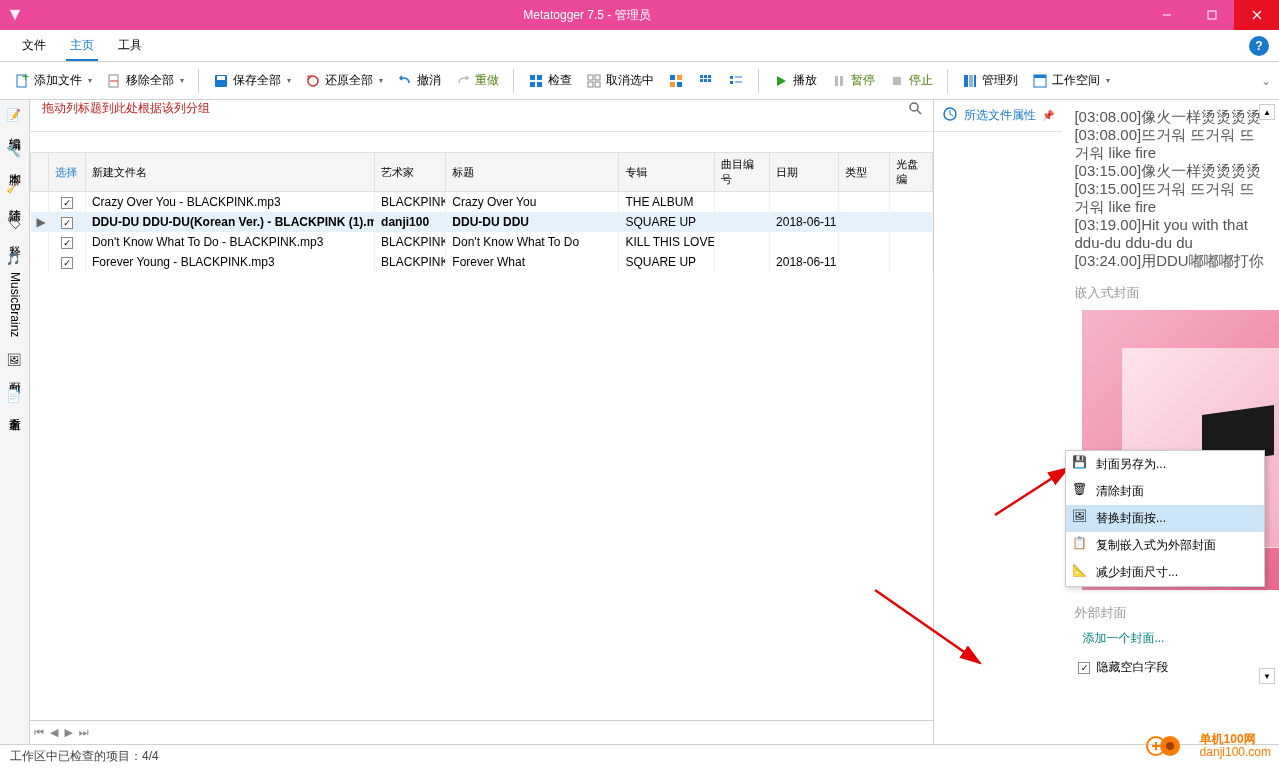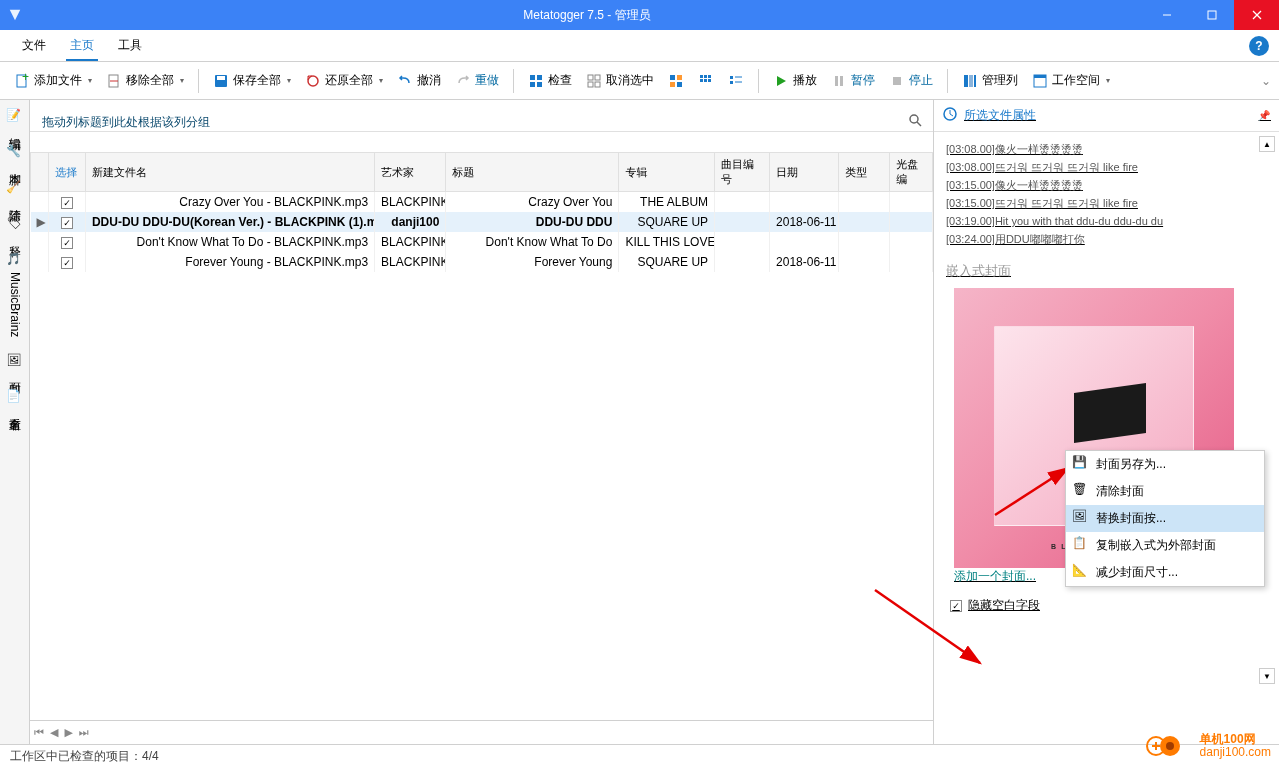--- a/index.html
+++ b/index.html
@@ -1,66 +1,66 @@
 <!DOCTYPE html>
 <html><head>
 <meta charset="utf-8">
 <style>
 * { margin: 0; padding: 0; box-sizing: border-box; font-family: "Microsoft YaHei", "Segoe UI", sans-serif; font-size: 12px; }
 body { background: #fff; overflow: hidden; width: 1279px; height: 768px; position: relative; }
 
-.titlebar { height: 30px; background: #3b82f6; display: flex; align-items: center; color: #fff; }
+.titlebar { height: 30px; background: #ec4899; display: flex; align-items: center; color: #fff; }
 .titlebar .app-icon { width: 30px; height: 30px; display: flex; align-items: center; justify-content: center; }
 .titlebar .app-icon svg { width: 14px; height: 14px; }
 .titlebar .title { flex: 1; text-align: center; font-size: 12px; }
 .titlebar .win-controls { display: flex; }
 .titlebar .win-btn { width: 45px; height: 30px; display: flex; align-items: center; justify-content: center; cursor: pointer; }
 .titlebar .win-btn.close { background: #e81123; }
 
 .menubar { height: 32px; border-bottom: 1px solid #d0d0d0; display: flex; align-items: center; padding: 0 10px; }
 .menubar .menu-item { padding: 6px 12px; cursor: pointer; position: relative; }
 .menubar .menu-item.active { color: #1979ca; }
 .menubar .menu-item.active::after { content: ''; position: absolute; bottom: -1px; left: 8px; right: 8px; height: 2px; background: #1979ca; }
 .menubar .help { margin-left: auto; width: 20px; height: 20px; border-radius: 50%; background: #1979ca; color: #fff; display: flex; align-items: center; justify-content: center; font-weight: bold; cursor: pointer; }
 
 .toolbar { height: 38px; border-bottom: 1px solid #d0d0d0; display: flex; align-items: center; padding: 0 8px; gap: 2px; }
 .tool-btn { display: flex; align-items: center; gap: 4px; padding: 4px 6px; cursor: pointer; border-radius: 2px; }
 .tool-btn .caret { font-size: 8px; color: #666; margin-left: 2px; }
 .tool-sep { width: 1px; height: 24px; background: #d0d0d0; margin: 0 6px; }
-.tool-btn.disabled { color: #0369a1; }
+.tool-btn.disabled { color: #4d7c0f; }
 .tool-icon { width: 16px; height: 16px; display: inline-flex; align-items: center; justify-content: center; }
 
 .main { display: flex; height: calc(768px - 30px - 32px - 38px - 24px); }
 
 .sidebar { width: 30px; background: #f5f5f5; border-right: 1px solid #d0d0d0; display: flex; flex-direction: column; }
 .side-tab { writing-mode: vertical-rl; padding: 8px 4px; display: flex; align-items: center; gap: 4px; cursor: pointer; font-size: 11px; }
 .side-tab .si { writing-mode: horizontal-tb; width: 16px; height: 16px; }
 
 .content { flex: 1; display: flex; flex-direction: column; border-right: 1px solid #d0d0d0; min-width: 0; }
-.group-bar { height: 32px; border-bottom: 1px solid #e0e0e0; display: flex; align-items: flex-end; padding: 0 12px; color: #0c4a6e; position: relative; }
+.group-bar { height: 32px; border-bottom: 1px solid #e0e0e0; display: flex; align-items: flex-start; padding: 0 12px; color: #b91c1c; position: relative; }
 .group-bar .search { position: absolute; right: 10px; color: #666; cursor: pointer; }
 
 .grid { flex: 1; overflow: auto; position: relative; }
 .grid table { width: 100%; border-collapse: collapse; table-layout: fixed; margin-top: 20px; }
 .grid th { background: #f5f5f5; border: 1px solid #e0e0e0; padding: 4px 6px; text-align: left; font-weight: normal; font-size: 11px; height: 24px; }
 .grid th.select { color: #1979ca; }
-.grid td { border-right: 1px solid #f0f0f0; padding: 3px 6px; height: 20px; white-space: nowrap; overflow: hidden; text-align: right; }
+.grid td { border-right: 1px solid #f0f0f0; padding: 3px 6px; height: 20px; white-space: nowrap; overflow: hidden; }
 .grid tr.selected td { background: #e5f1fb; }
 .grid tr.selected td.bold { font-weight: bold; }
 .row-indicator { width: 14px; text-align: center; color: #666; }
 .chk { width: 12px; height: 12px; border: 1px solid #888; display: inline-flex; align-items: center; justify-content: center; font-size: 9px; background: #fff; }
 
 .grid-nav { height: 24px; border-top: 1px solid #d0d0d0; display: flex; align-items: center; padding: 0 4px; gap: 6px; color: #888; }
 .grid-nav span { cursor: pointer; font-size: 11px; }
 
-.props { width: 345px; display: flex; flex-direction: column; text-decoration: underline; }
+.props { width: 345px; display: flex; flex-direction: row; }
 .props-header { height: 32px; border-bottom: 1px solid #e0e0e0; display: flex; align-items: center; padding: 0 8px; gap: 6px; color: #1979ca; }
 .props-header .pin { margin-left: auto; color: #666; cursor: pointer; font-size: 10px; }
 .props-body { flex: 1; overflow: auto; padding: 8px 12px; position: relative; }
-.lyric-line { color: #555; line-height: 18px; font-size: 11px; }
+.lyric-line { color: #555; line-height: 18px; font-size: 15px; }
 .section-label { color: #999; margin: 14px 0 8px 0; font-size: 13px; }
 .cover-img { width: 280px; height: 280px; background: linear-gradient(135deg, #f5b5c8 0%, #f08ca8 50%, #e55a85 100%); position: relative; margin-left: 8px; }
 .cover-inner { position: absolute; top: 38px; left: 40px; width: 200px; height: 200px; background: linear-gradient(135deg, #fde4ec, #f4a8c0); border: 1px solid rgba(255,255,255,0.4); }
 .cover-cube { position: absolute; top: 100px; left: 120px; width: 72px; height: 50px; background: #1a1a1a; transform: skewY(-8deg); }
 .cover-brand { position: absolute; bottom: 18px; left: 0; right: 0; text-align: center; font-size: 7px; letter-spacing: 5px; color: #2a2a2a; font-weight: bold; }
 .add-cover-link { color: #008080; cursor: pointer; margin-left: 8px; }
 .hide-empty { margin: 12px 0 0 4px; display: flex; align-items: center; gap: 6px; }
 .scroll-btns { position: absolute; right: 4px; top: 4px; display: flex; flex-direction: column; gap: 500px; }
 .scroll-btn { width: 16px; height: 16px; border: 1px solid #ccc; background: #fff; display: flex; align-items: center; justify-content: center; font-size: 8px; cursor: pointer; }
 
@@ -381,21 +381,21 @@
               <td></td>
               <td></td>
               <td></td>
               <td></td>
             </tr>
             <tr class="row">
               <td class="row-indicator"></td>
               <td style="text-align:center"><span class="chk">✓</span></td>
               <td class="">Forever Young - BLACKPINK.mp3</td>
               <td class="">BLACKPINK</td>
-              <td class="">Forever Young</td>
+              <td class="">Forever What</td>
               <td>SQUARE UP</td>
               <td></td>
               <td>2018-06-11</td>
               <td></td>
               <td></td>
             </tr>
           </tbody>
       </table>
     </div>
     <div class="grid-nav">
@@ -426,20 +426,21 @@
           <div class="lyric-line">[03:15.00]뜨거워 뜨거워 뜨거워 like fire</div>
           <div class="lyric-line">[03:19.00]Hit you with that ddu-du ddu-du du</div>
           <div class="lyric-line">[03:24.00]用DDU嘟嘟嘟打你</div>
         </div>
       <div class="section-label">嵌入式封面</div>
       <div class="cover-img">
         <div class="cover-inner"></div>
         <div class="cover-cube"></div>
         <div class="cover-brand">BLΛƆKPIИK</div>
       </div>
+      <div class="section-label">外部封面</div>
       <div class="add-cover-link">添加一个封面...</div>
       <div style="position:absolute; right:4px; bottom:60px;" class="scroll-btn">▼</div>
       <div class="hide-empty">
         <span class="chk">✓</span>
           <span>隐藏空白字段</span>
       </div>
     </div>
   </div>
 </div>
 

